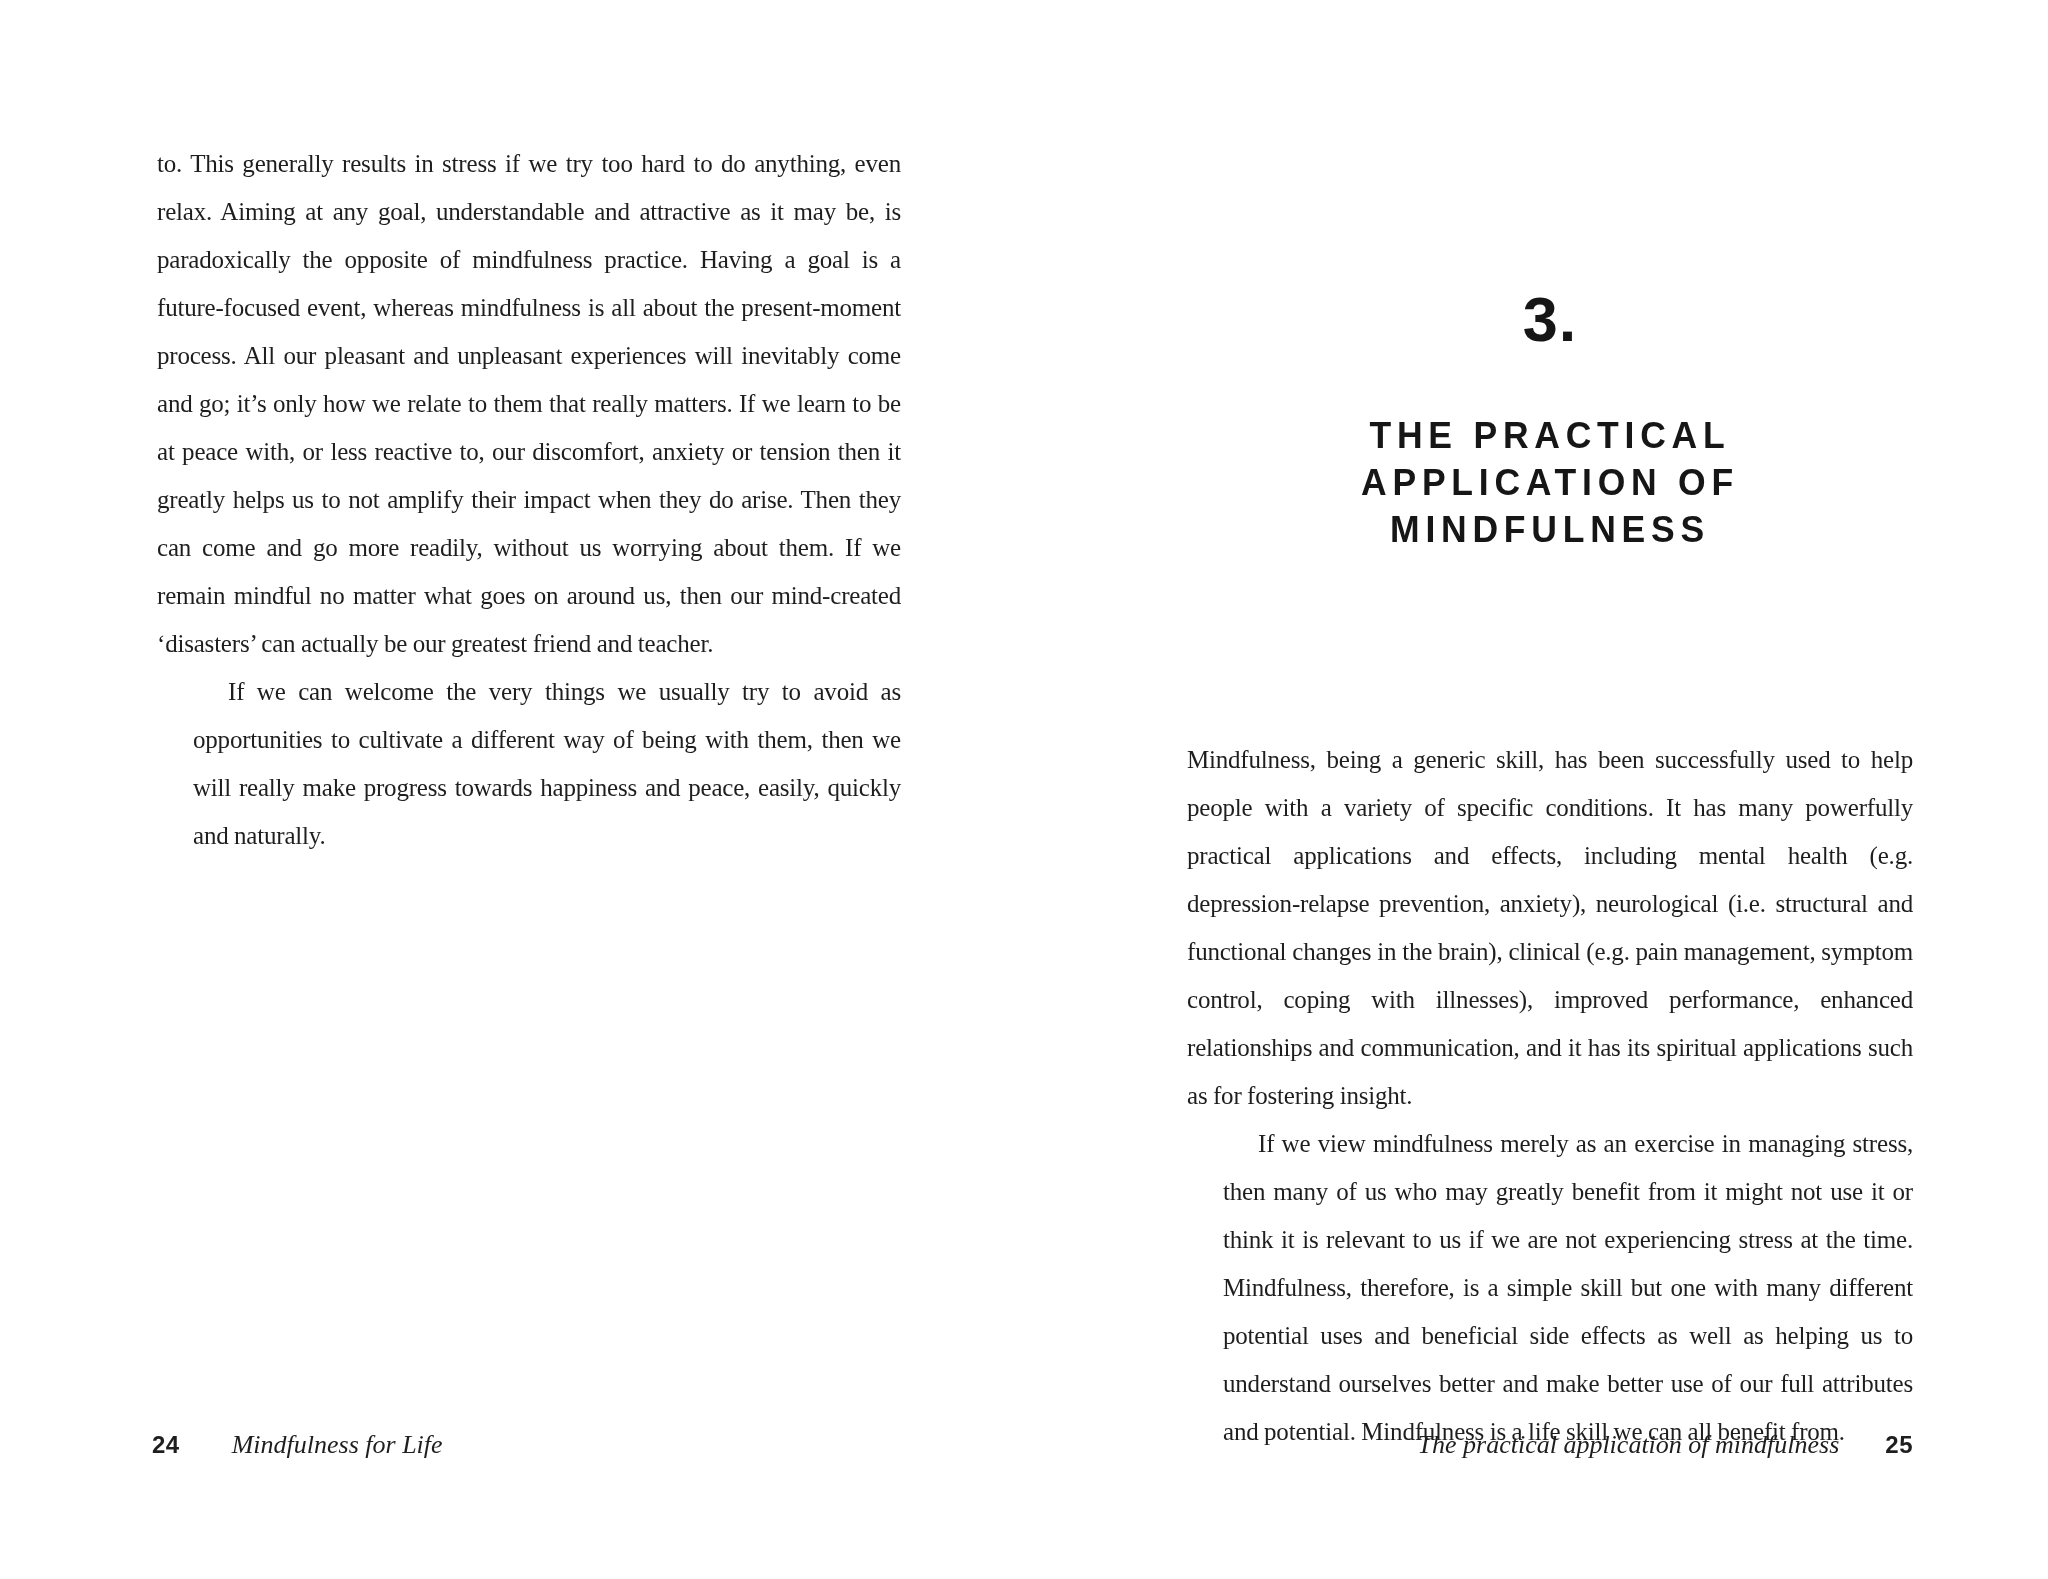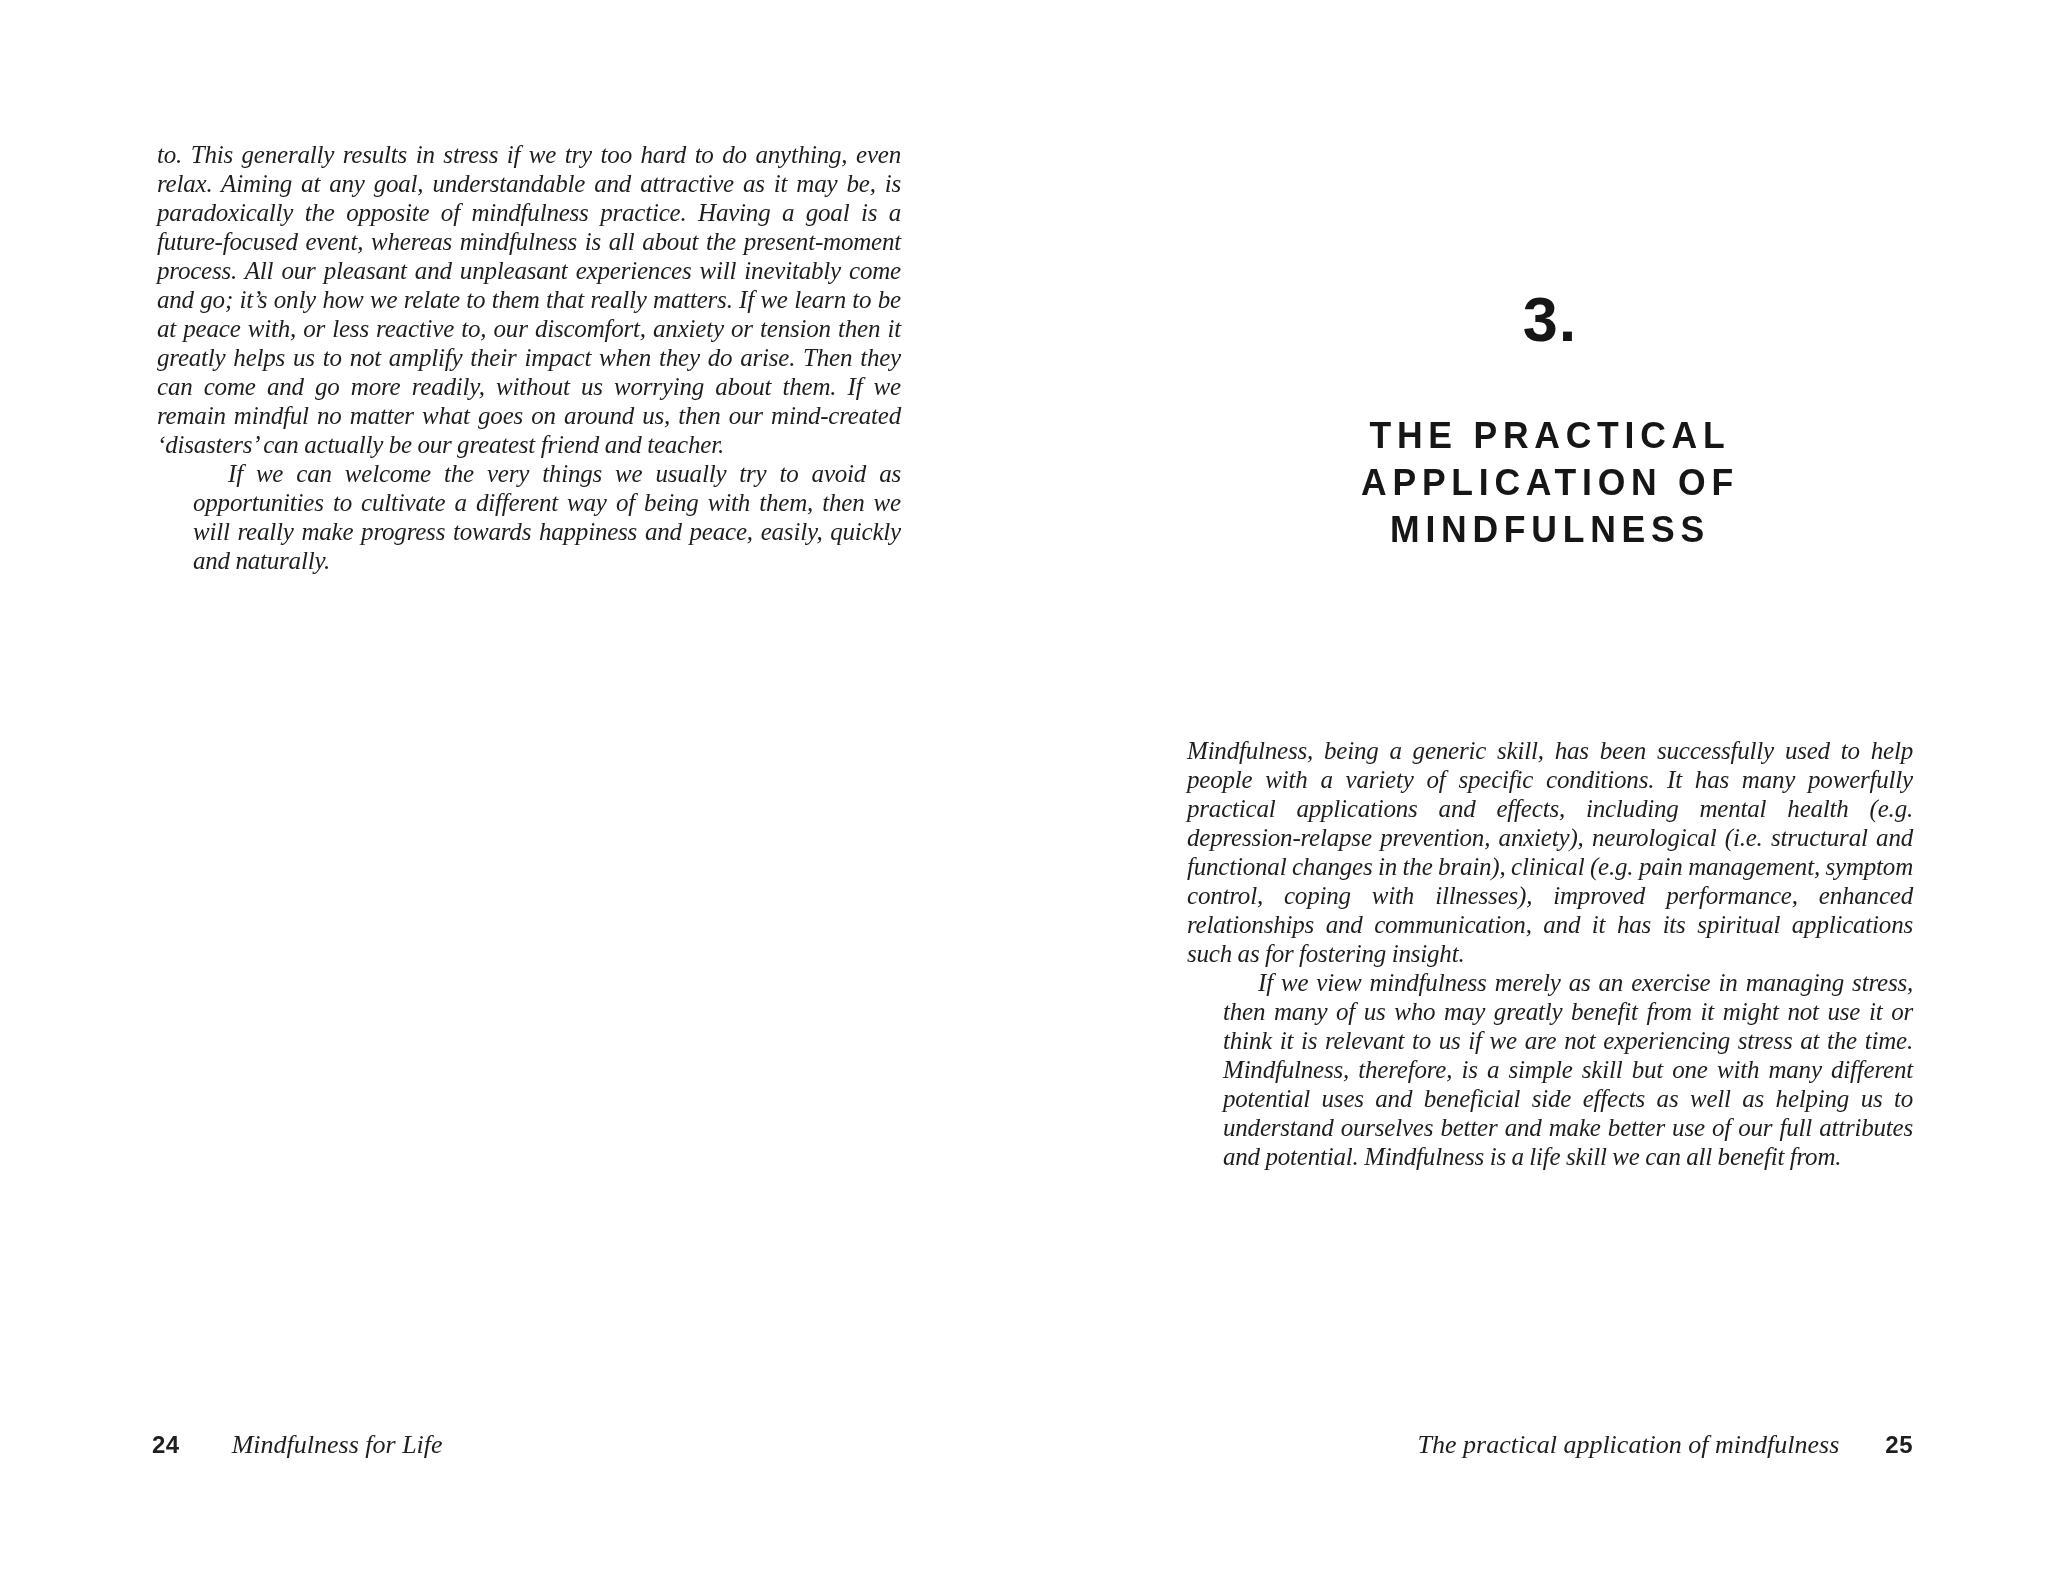--- a/index.html
+++ b/index.html
@@ -15,25 +15,24 @@
   }
 
   .page { position: absolute; top: 0; height: 100%; }
   #page-left  { left: 0;      width: 1024px; }
   #page-right { left: 1024px; width: 1024px; }
 
   .body-text {
     position: absolute;
     text-align: justify;
     font-size: 25px;
-    line-height: 29px;
+    line-height: 48px;
     letter-spacing: -0.2px;
     word-spacing: -0.5px;
     color: #1e1e1e;
-    font-style: italic;
   }
   .body-text p { margin: 0; padding: 0; }
   .body-text p.indented { text-indent: 35px; margin-left: 36px; }
 
   #left-body  { left: 157px; top: 140px; width: 744px; }
   #right-body { left: 163px; top: 736px; width: 726px; } 
 
   .chapter-number {
     position: absolute;
     left: 163px; top: 283px; width: 726px;

